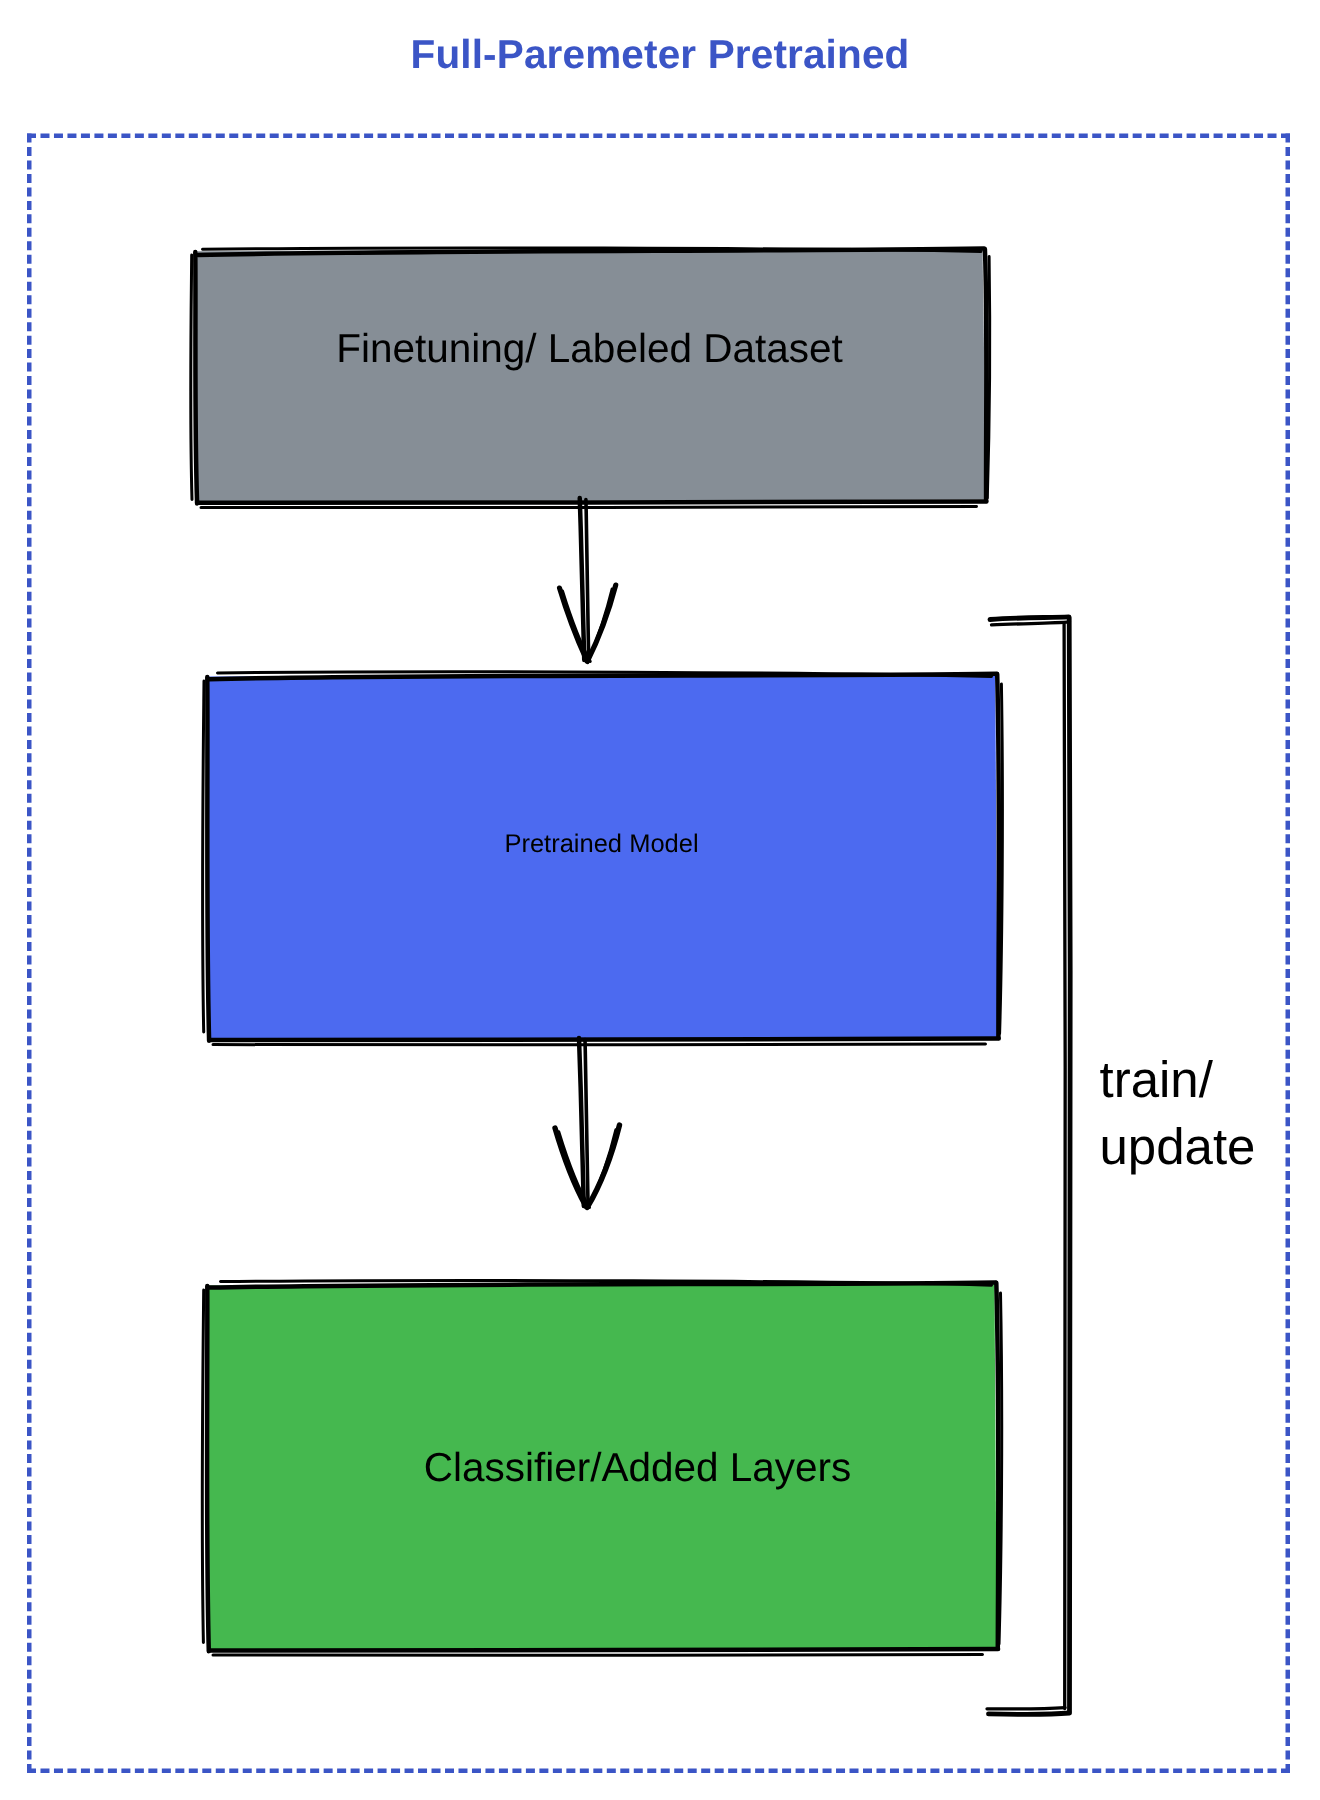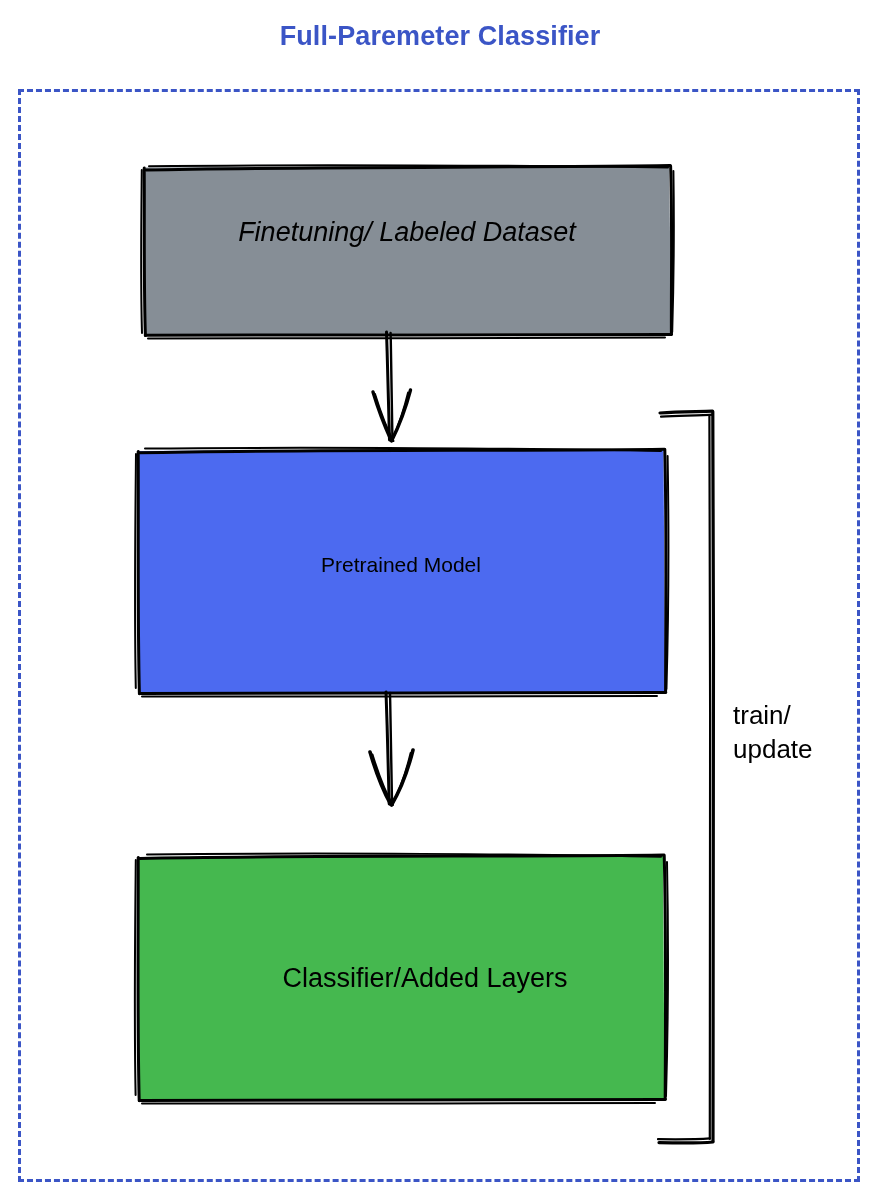--- a/index.html
+++ b/index.html
@@ -63,25 +63,25 @@
     width: 100%;
     text-align: center;
     color: #000000;
     font-size: 26px;
     font-weight: 400;
     line-height: 1.15;
     white-space: pre-line;
     z-index: 3;
   }
 
-  #node-dataset { left: 143px; top: 167px; width: 528px; height: 166px; font-style: italic; }
+  #node-dataset { left: 129px; top: 167px; width: 528px; height: 166px; }
   #node-dataset .node-label { top: 50px; font-size: 27px; }
 
   #node-pretrained { left: 137px; top: 450px; width: 528px; height: 243px; }
-  #node-pretrained .node-label { top: 103px; font-size: 21px; }
+  #node-pretrained .node-label { top: 103px; font-size: 17px; }
 
   #node-classifier { left: 137px; top: 856px; width: 528px; height: 244px; }
   #node-classifier .node-label { top: 107px; font-size: 27px; padding-left: 48px; }
 
   
   .connector {
     position: absolute;
     overflow: visible;
     pointer-events: none;
   }
@@ -89,31 +89,31 @@
   #arrow-model-to-classifier { left: 355px; top: 690px; }
   #loop-classifier-to-model { left: 650px; top: 405px; }
 
   #loop-label {
     position: absolute;
     left: 733px;
     top: 698px;
     width: 120px;
     text-align: left;
     color: #000000;
-    font-size: 26px;
+    font-size: 34px;
     line-height: 1.32;
     white-space: pre-line;
   }
 </style>
 </head>
 <body>
 
 <div id="canvas">
 
-  <div id="diagram-title">Full-Paremeter Classifier</div>
+  <div id="diagram-title">Full-Paremeter Pretrained</div>
 
   <div id="dashed-frame"></div>
 
   <div class="node" id="node-dataset">
     <svg class="shape-svg" width="556" height="194" viewBox="0 0 556 194">
       <path d="M15.5 14.5 L540 12 L542.5 180 L16 181.5 Z" fill="#868e96" stroke="none"></path>
       <path d="M17 17 C 150 13.8, 400 14.6, 541 12.6" fill="none" stroke="#000000" stroke-width="3" stroke-linecap="round"></path>
       <path d="M20 13.2 C 160 11.4, 420 12.4, 539 14.6" fill="none" stroke="#000000" stroke-width="2" stroke-linecap="round"></path>
       <path d="M541.6 13 C 543.4 60, 542.2 130, 542.4 181" fill="none" stroke="#000000" stroke-width="3" stroke-linecap="round"></path>
       <path d="M544.4 18 C 545.2 70, 544.4 140, 543.2 179" fill="none" stroke="#000000" stroke-width="2" stroke-linecap="round"></path>

